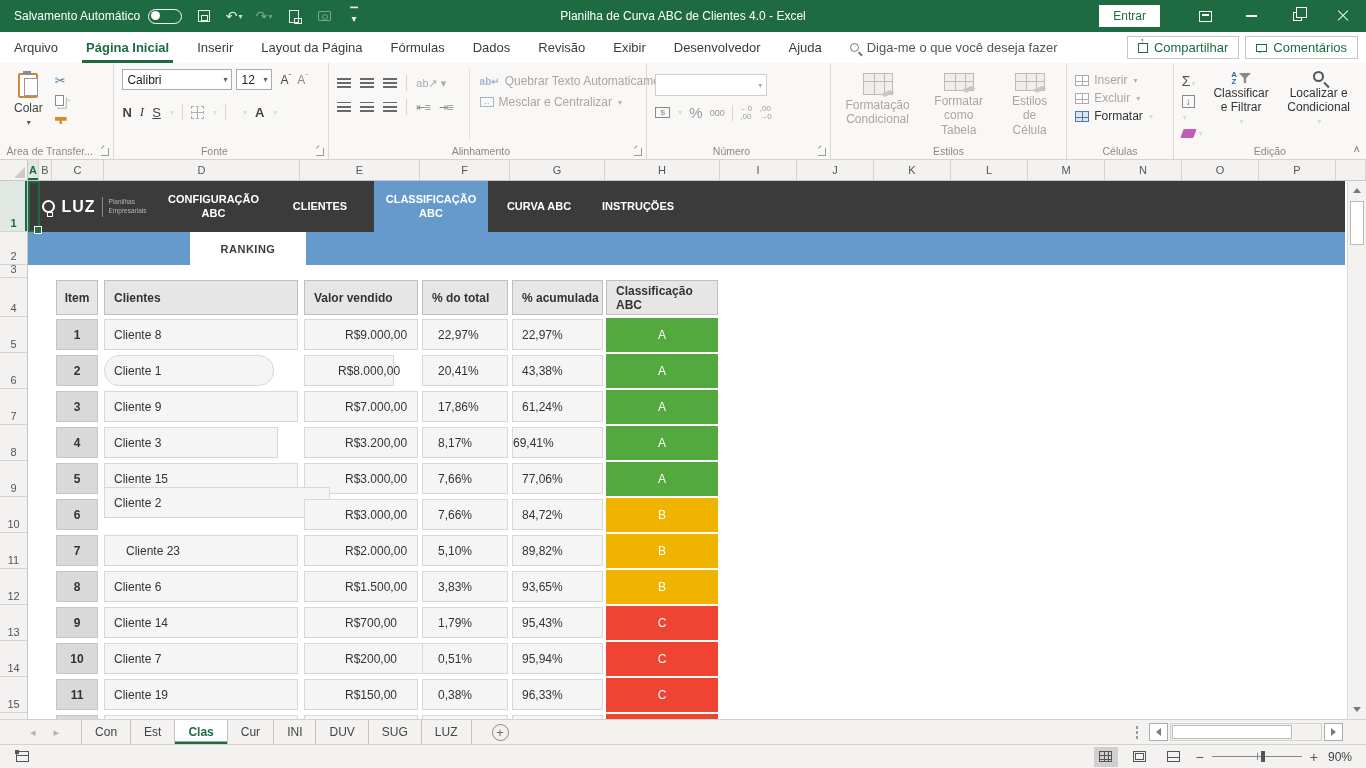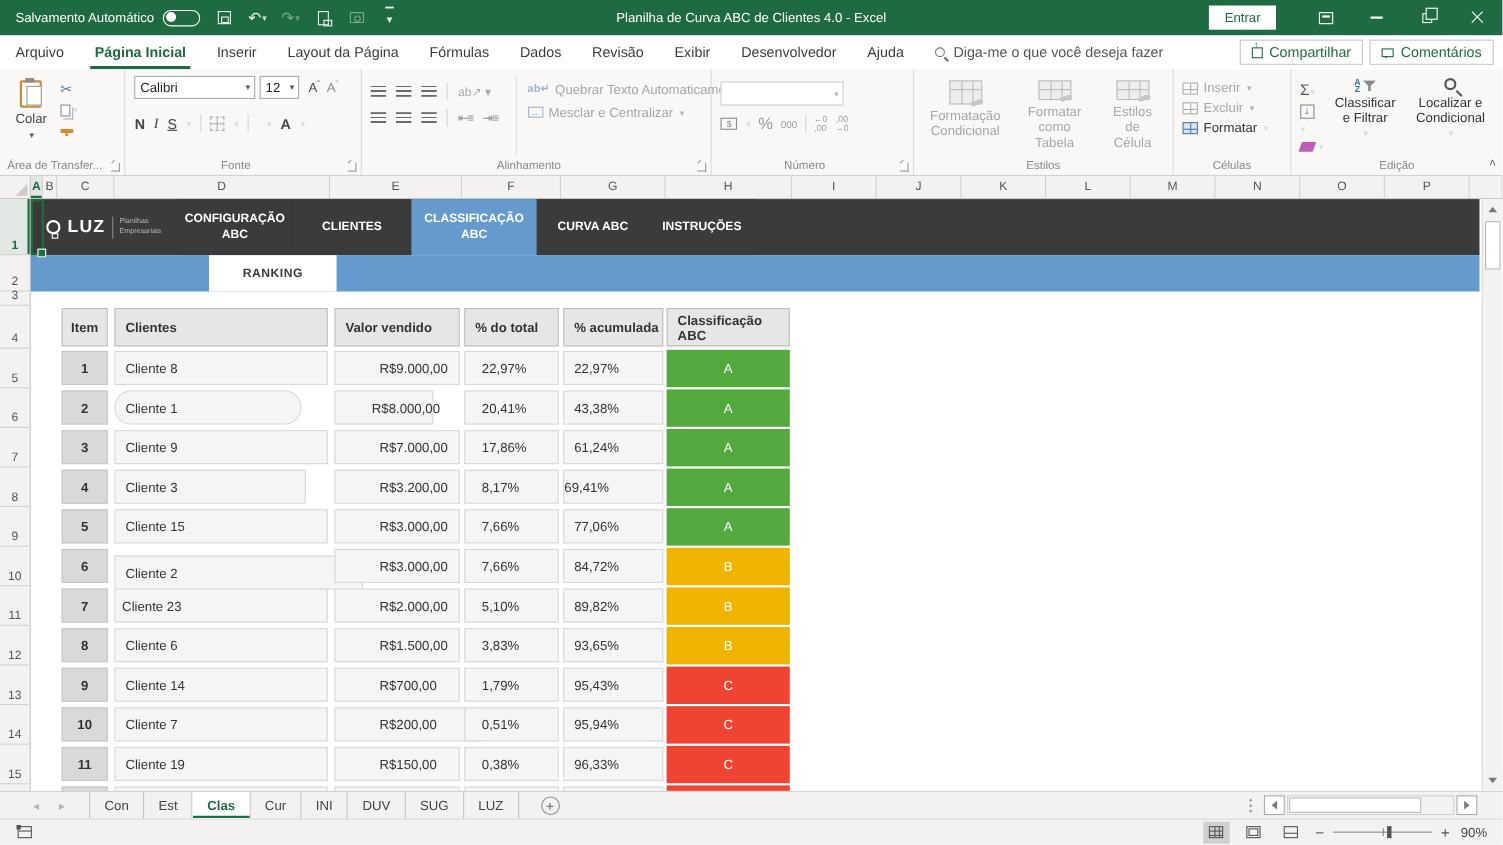--- a/index.html
+++ b/index.html
@@ -528,27 +528,27 @@
       <div class="dcell" style="left: 422px; top: 246px; width: 86px; height: 31px; padding-left: 15px;">8,17%</div>
       <div class="dcell" style="left: 512px; top: 246px; width: 91px; height: 31px; padding-left: 0;">69,41%</div>
       <div class="dcell cls" style="background: rgb(83, 168, 62); left: 606px; top: 245px; width: 112px; height: 34px;">A</div>
       <div class="dcell item" style="left: 56px; top: 282px; width: 42px; height: 31px; padding-left: 0px;">5</div>
       <div class="dcell" style="left: 104px; top: 282px; width: 194px; height: 31px; padding-left: 9px;">Cliente 15</div>
       <div class="dcell" style="left: 304px; top: 282px; width: 114px; height: 31px; padding-left: 40px;">R$3.000,00</div>
       <div class="dcell" style="left: 422px; top: 282px; width: 86px; height: 31px; padding-left: 15px;">7,66%</div>
       <div class="dcell" style="left: 512px; top: 282px; width: 91px; height: 31px; padding-left: 9px;">77,06%</div>
       <div class="dcell cls" style="background: rgb(83, 168, 62); left: 606px; top: 281px; width: 112px; height: 34px;">A</div>
       <div class="dcell item" style="left: 56px; top: 318px; width: 42px; height: 31px; padding-left: 0px;">6</div>
-      <div class="dcell" style="left: 104px; top: 324px; width: 226px; height: 31px; padding-left: 9px;">Cliente 2</div>
+      <div class="dcell" style="left: 104px; top: 306px; width: 226px; height: 31px; padding-left: 9px;">Cliente 2</div>
       <div class="dcell" style="left: 304px; top: 318px; width: 114px; height: 31px; padding-left: 40px;">R$3.000,00</div>
       <div class="dcell" style="left: 422px; top: 318px; width: 86px; height: 31px; padding-left: 15px;">7,66%</div>
       <div class="dcell" style="left: 512px; top: 318px; width: 91px; height: 31px; padding-left: 9px;">84,72%</div>
       <div class="dcell cls" style="background: rgb(240, 180, 0); left: 606px; top: 317px; width: 112px; height: 34px;">B</div>
       <div class="dcell item" style="left: 56px; top: 354px; width: 42px; height: 31px; padding-left: 0px;">7</div>
-      <div class="dcell" style="left: 104px; top: 354px; width: 194px; height: 31px; padding-left: 6px;">Cliente 23</div>
+      <div class="dcell" style="left: 104px; top: 354px; width: 194px; height: 31px; padding-left: 21px;">Cliente 23</div>
       <div class="dcell" style="left: 304px; top: 354px; width: 114px; height: 31px; padding-left: 40px;">R$2.000,00</div>
       <div class="dcell" style="left: 422px; top: 354px; width: 86px; height: 31px; padding-left: 15px;">5,10%</div>
       <div class="dcell" style="left: 512px; top: 354px; width: 91px; height: 31px; padding-left: 9px;">89,82%</div>
       <div class="dcell cls" style="background: rgb(240, 180, 0); left: 606px; top: 353px; width: 112px; height: 34px;">B</div>
       <div class="dcell item" style="left: 56px; top: 390px; width: 42px; height: 31px; padding-left: 0px;">8</div>
       <div class="dcell" style="left: 104px; top: 390px; width: 194px; height: 31px; padding-left: 9px;">Cliente 6</div>
       <div class="dcell" style="left: 304px; top: 390px; width: 114px; height: 31px; padding-left: 40px;">R$1.500,00</div>
       <div class="dcell" style="left: 422px; top: 390px; width: 86px; height: 31px; padding-left: 15px;">3,83%</div>
       <div class="dcell" style="left: 512px; top: 390px; width: 91px; height: 31px; padding-left: 9px;">93,65%</div>
       <div class="dcell cls" style="background: rgb(240, 180, 0); left: 606px; top: 389px; width: 112px; height: 34px;">B</div>

